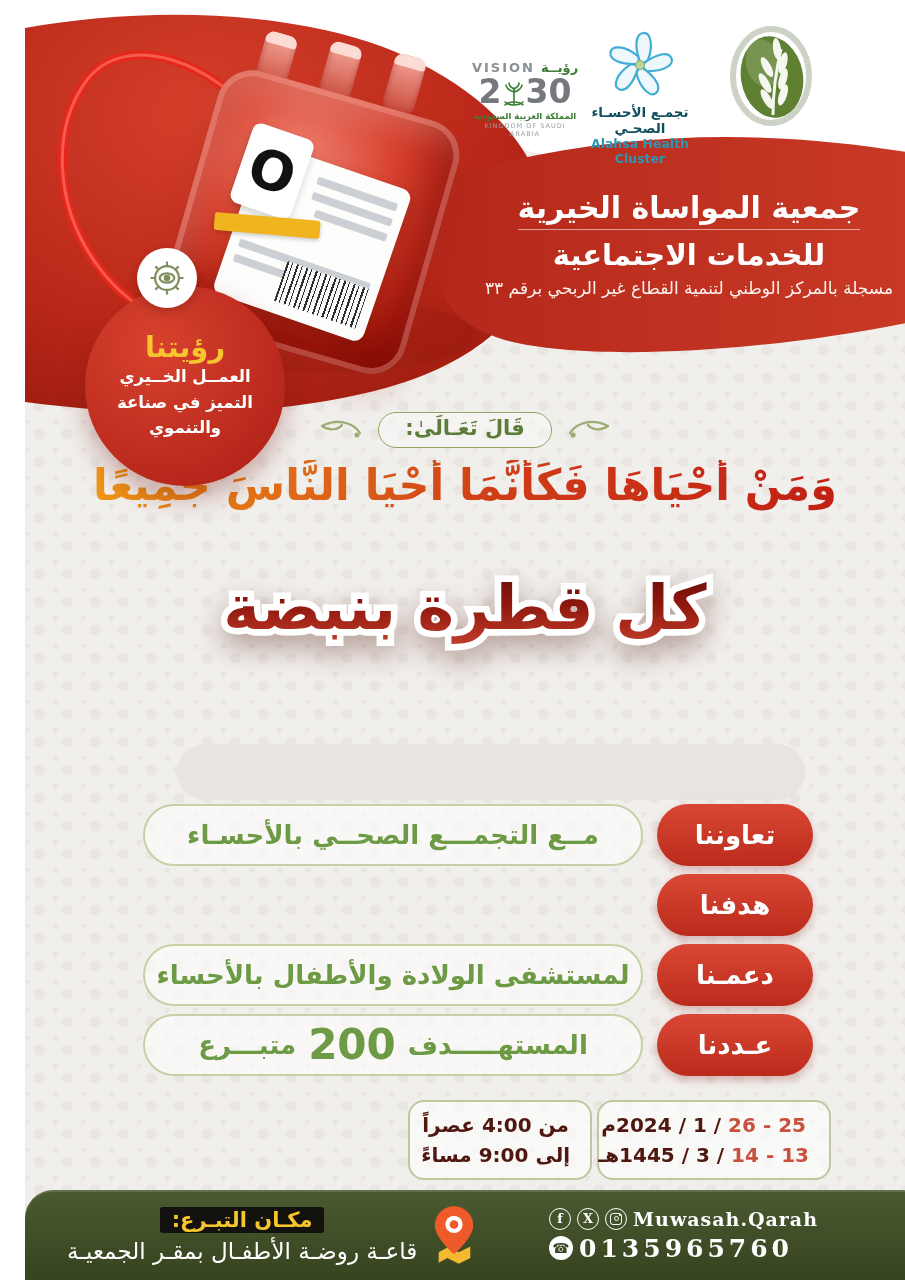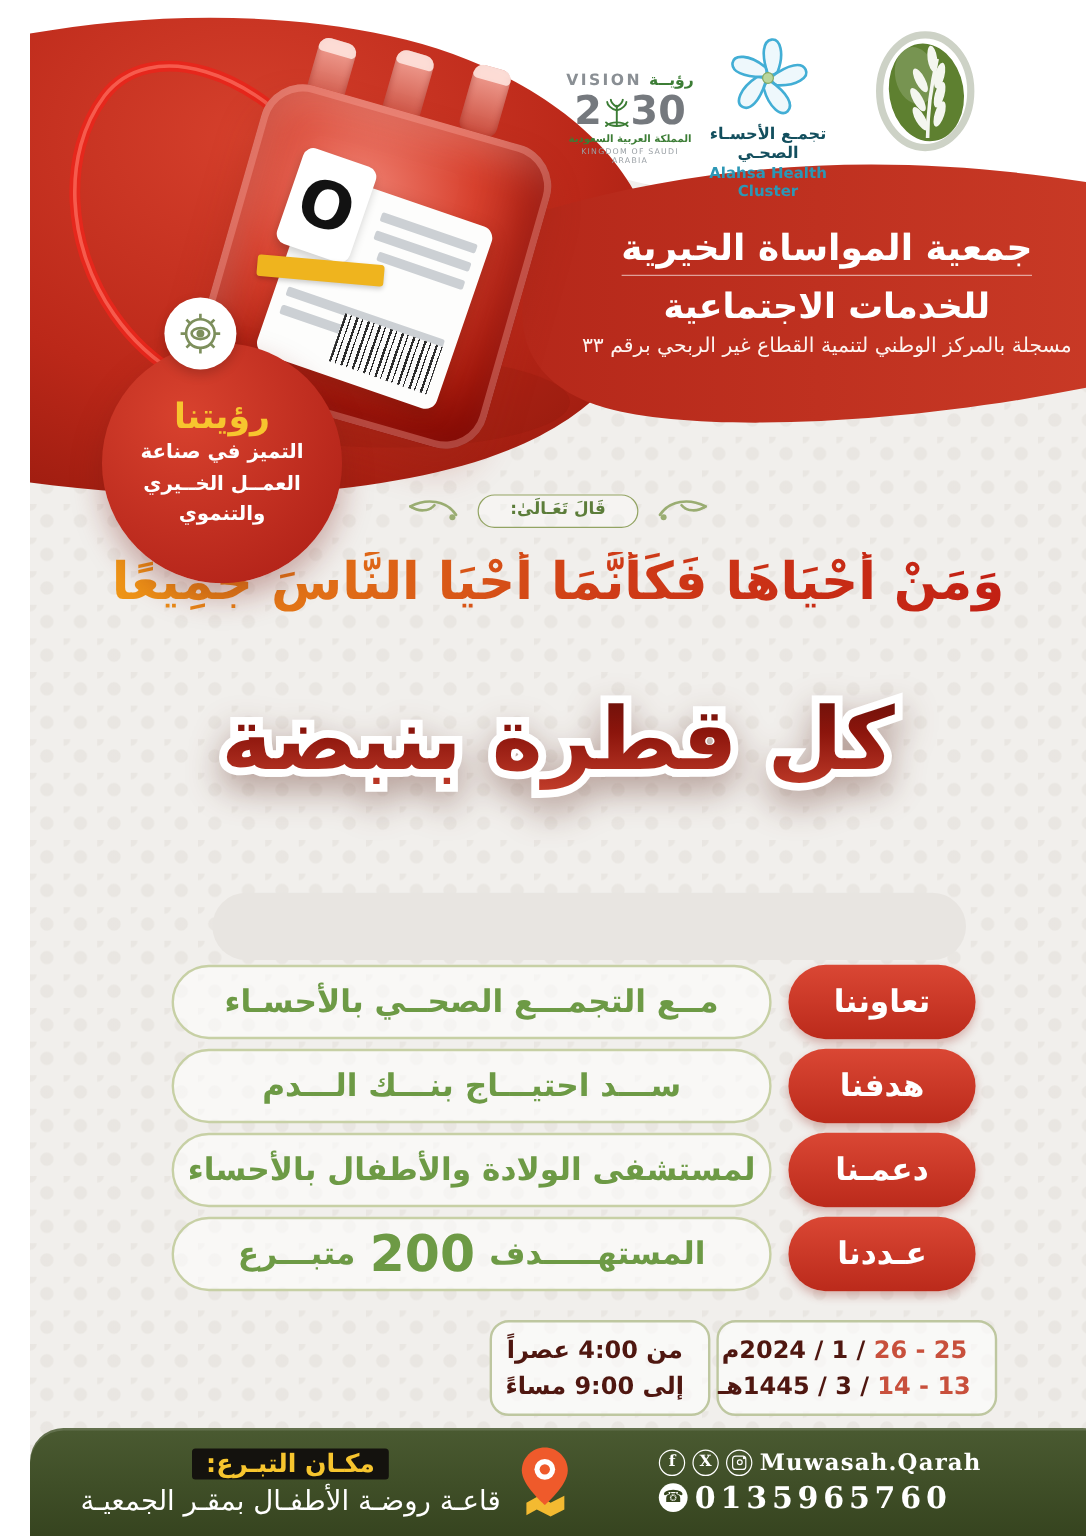--- a/index.html
+++ b/index.html
@@ -51,29 +51,29 @@
   
   .badge{position:absolute;left:60px;top:286px;width:200px;height:200px;border-radius:50%;z-index:5;
     background:radial-gradient(circle at 35% 30%, #d8422e, #b5251a 78%);
     box-shadow:0 12px 26px rgba(120,30,20,.35);text-align:center;color:#fff}
   .badge-icon{position:absolute;top:-38px;left:52px;width:60px;height:60px;border-radius:50%;background:#fff;
     box-shadow:0 4px 10px rgba(0,0,0,.18);display:flex;align-items:center;justify-content:center}
   .badge-title{padding-top:44px;font-size:29px;font-weight:900;color:#f7c52e}
   .badge-line{font-size:16.5px;font-weight:bold;line-height:1.55}
   
   .quote-row{position:absolute;left:0;right:0;top:412px;z-index:4;display:flex;justify-content:center;align-items:center;gap:16px}
-  .quote-capsule{border:1.5px solid #93a463;border-radius:999px;padding:3px 26px 7px;color:#5c7d3a;font-size:14px;font-weight:bold;background:rgba(255,255,255,.35)}
+  .quote-capsule{border:1.5px solid #93a463;border-radius:999px;padding:3px 26px 7px;color:#5c7d3a;font-size:21px;font-weight:bold;background:rgba(255,255,255,.35)}
   .orn-l{transform:scaleX(-1)}
   .verse{position:absolute;left:0;right:0;top:460px;z-index:4;text-align:center}
   .verse span{display:inline-block;font-size:43px;font-weight:900;line-height:1.2;
     background:linear-gradient(to left, #c22014 0%, #cf3c17 45%, #ef9617 100%);
     -webkit-background-clip:text;background-clip:text;color:transparent}
   
   .title-wrap{position:absolute;left:0;right:0;top:552px;height:196px;z-index:4;text-align:center}
-  .title-layer{position:absolute;left:0;right:0;top:0;font-size:72px;font-weight:900;line-height:1.8}
+  .title-layer{position:absolute;left:0;right:0;top:0;font-size:62px;font-weight:900;line-height:1.8}
   .title-stroke{color:#fff;-webkit-text-stroke:13px #ffffff;filter:drop-shadow(0 12px 14px rgba(85,28,16,.38))}
   .title-fill{background:linear-gradient(180deg,#5e0f09 10%,#8c150c 45%,#cc4430 90%);
     -webkit-background-clip:text;background-clip:text;color:transparent}
   .shadow-strip{position:absolute;left:152px;top:744px;width:628px;height:56px;border-radius:28px;background:#e8e5e1;z-index:2}
   
   .rows{position:absolute;left:118px;top:804px;width:670px;z-index:4}
   .row{display:flex;direction:rtl;gap:14px;height:62px;margin-bottom:8px}
   .pill{flex:0 0 156px;border-radius:32px;background:linear-gradient(180deg,#da4734,#bb2a1b);color:#fff;
     font-size:26px;font-weight:bold;display:flex;align-items:center;justify-content:center;
     box-shadow:0 4px 8px rgba(150,40,30,.3)}
@@ -220,22 +220,22 @@
       <svg width="44" height="44" viewBox="-24 -24 48 48">
         <g stroke="#7d8f5c" stroke-width="2.4" fill="none">
           <circle r="13"></circle>
           <path d="M13,0 L18,0 M-13,0 L-18,0 M0,13 L0,18 M0,-13 L0,-18 M9.2,9.2 L12.7,12.7 M-9.2,9.2 L-12.7,12.7 M9.2,-9.2 L12.7,-12.7 M-9.2,-9.2 L-12.7,-12.7"></path>
           <ellipse rx="8" ry="5"></ellipse>
           <circle r="2.4" fill="#7d8f5c"></circle>
         </g>
       </svg>
     </div>
     <div class="badge-title">رؤيتنا</div>
+    <div class="badge-line">العمــل الخــيري</div>
     <div class="badge-line">التميز في صناعة</div>
-    <div class="badge-line">العمــل الخــيري</div>
     <div class="badge-line">والتنموي</div>
   </div>
 
   <div class="quote-row">
     <svg width="44" height="26" viewBox="0 0 44 26">
       <g stroke="#9aad72" stroke-width="2.2" fill="none" stroke-linecap="round">
         <path d="M2,16 C10,4 26,2 40,9"></path>
           <path d="M40,9 C33,14 24,13 20,8"></path>
       </g>
         <circle cx="5" cy="18" r="2.5" fill="#9aad72"></circle>
@@ -262,23 +262,20 @@
 
   <div class="rows">
     <div class="row">
       <div class="pill">تعاوننا</div>
       <div class="rbox">
           <span>مــع التجمـــع الصحــي بالأحسـاء</span>
         </div>
     </div>
     <div class="row">
       <div class="pill">هدفنا</div>
-      <div class="rbox">
-          <span>ســـد احتيـــاج بنـــك الـــدم</span>
-        </div>
     </div>
     <div class="row">
       <div class="pill">دعمـنا</div>
       <div class="rbox">
           <span>لمستشفى الولادة والأطفال بالأحساء</span>
         </div>
     </div>
     <div class="row">
       <div class="pill">عـددنا</div>
       <div class="rbox">

